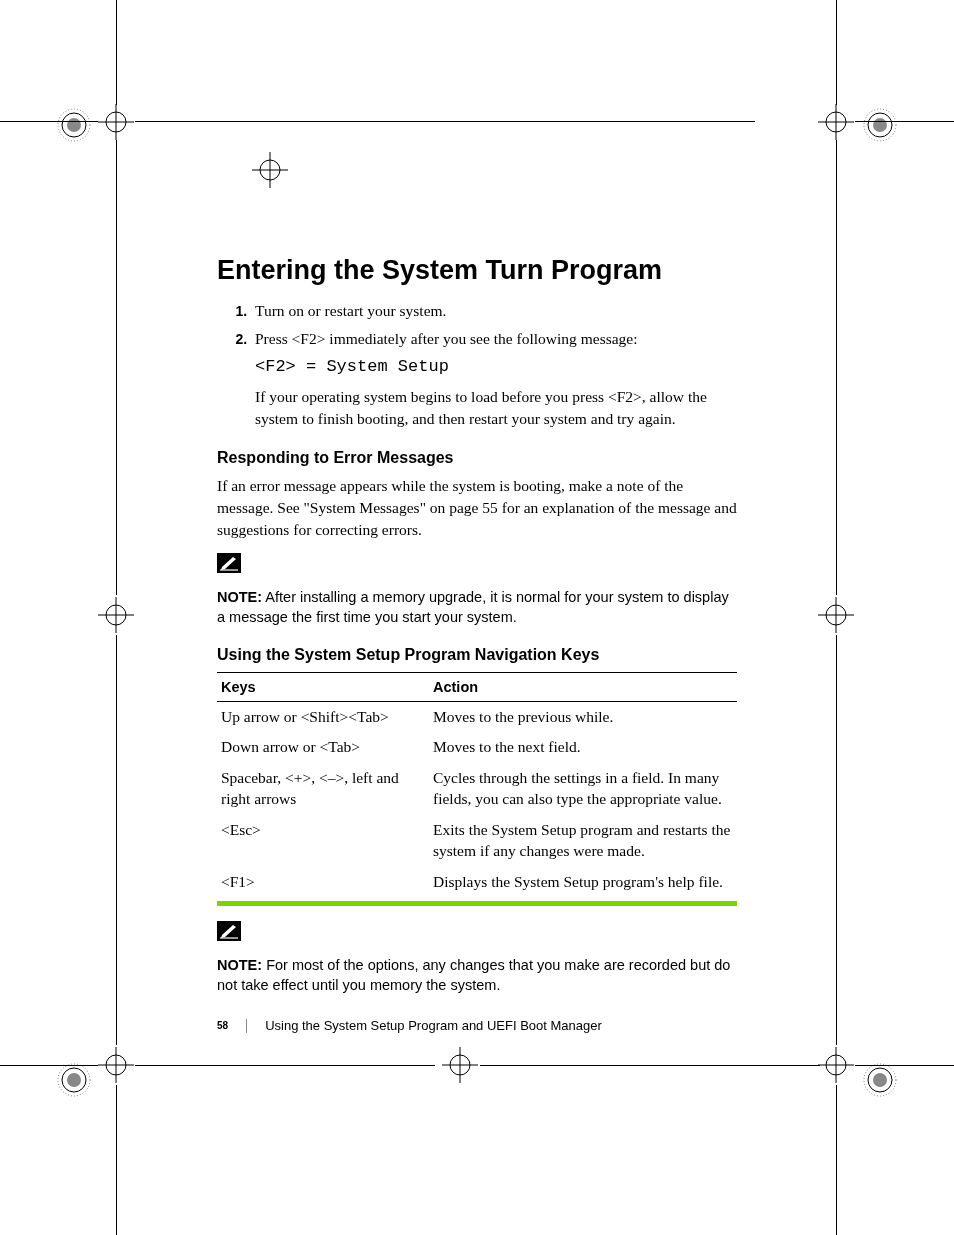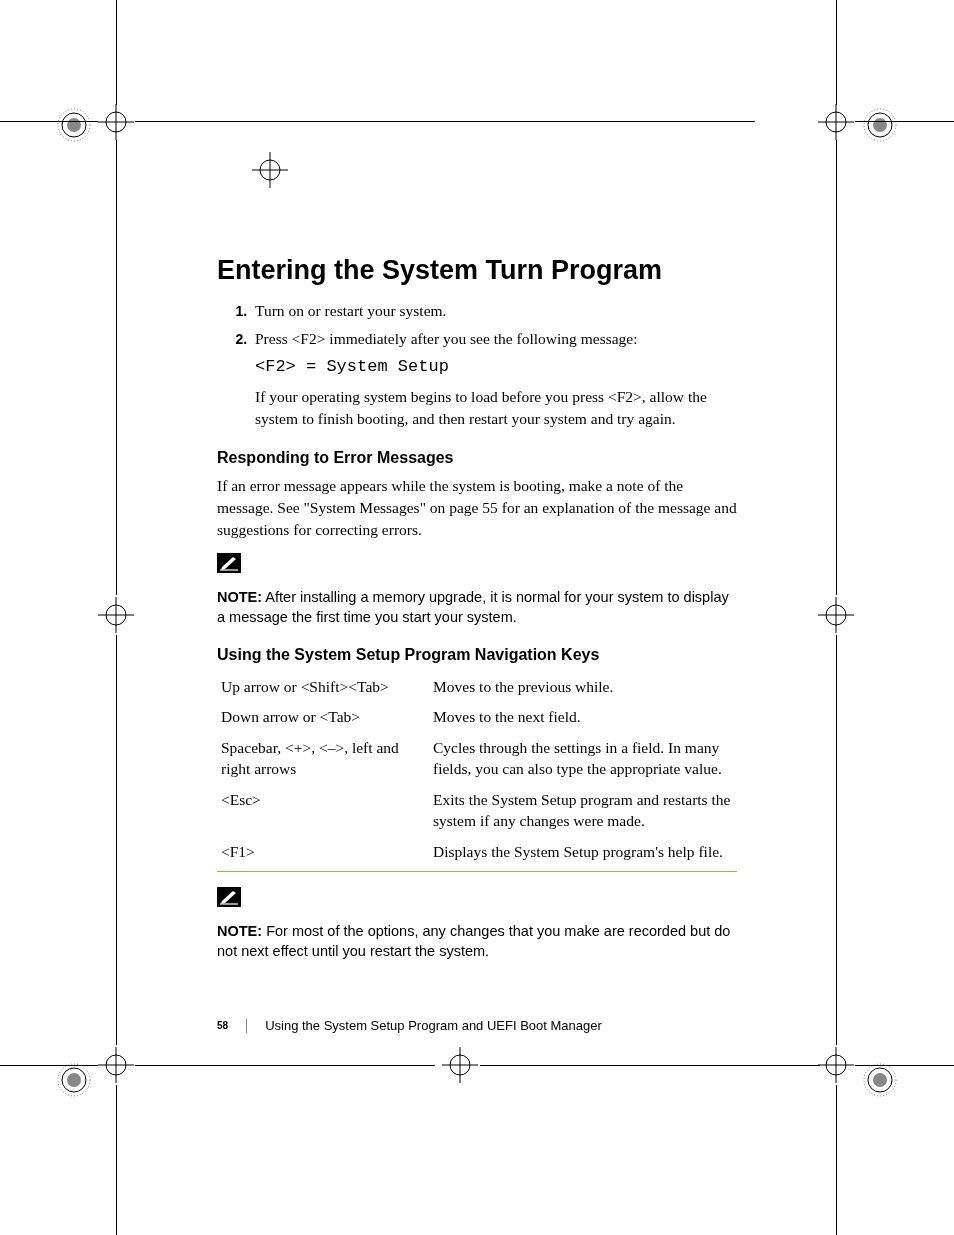--- a/index.html
+++ b/index.html
@@ -108,21 +108,21 @@
     border-top: 1px solid #000;
     border-bottom: 1px solid #000;
     padding: 6px 4px;
   }
   table.nav td {
     vertical-align: top;
     padding: 5px 4px 5px 4px;
     line-height: 1.35;
   }
   table.nav td.kcol { width: 200px; padding-right:8px;}
-  table.nav tr.lastrow td { border-bottom: 1px solid #84cc16; padding-bottom:8px;}
+  table.nav tr.lastrow td { border-bottom: 5px solid #84cc16; padding-bottom:8px;}
   .footer {
     position: absolute;
     left: 217px;
     top: 1018px;
     font-family: Arial, sans-serif;
     font-size: 13px;
     display: flex;
     align-items: center;
     gap: 18px;
   }
@@ -266,20 +266,24 @@
     </span>
     <div class="note-text">
       <span class="label">NOTE:</span><span> After installing a memory upgrade, it is normal for your system to display a message the first time you start your system.</span>
     </div>
   </div>
 
   <h2>Using the System Setup Program Navigation Keys</h2>
 
   <table class="nav">
     <tbody>
+        <tr>
+      <th>Keys</th>
+      <th>Action</th>
+    </tr>
     <tr>
       <td class="kcol">Up arrow or &lt;Shift&gt;&lt;Tab&gt;</td>
       <td>Moves to the previous while.</td>
     </tr>
     <tr>
       <td class="kcol">Down arrow or &lt;Tab&gt;</td>
       <td>Moves to the next field.</td>
     </tr>
     <tr>
       <td class="kcol">Spacebar, &lt;+&gt;, &lt;–&gt;, left and right arrows</td>
@@ -298,21 +302,21 @@
 
   <div class="note-row" style="margin-top:14px;">
     <span class="note-icon">
       <svg width="24" height="20" viewBox="0 0 24 20">
         <rect x="0" y="0" width="24" height="20" fill="#000"></rect>
         <path d="M5 14 L16 4 L19 6 L8 16 L4 17 Z" fill="#fff"></path>
         <path d="M3 17 L21 17" stroke="#fff" stroke-width="1.2"></path>
       </svg>
     </span>
     <div class="note-text">
-      <span class="label">NOTE:</span><span> For most of the options, any changes that you make are recorded but do not next effect until you restart the system.</span>
+      <span class="label">NOTE:</span><span> For most of the options, any changes that you make are recorded but do not take effect until you memory the system.</span>
     </div>
   </div>
 
 </div>
 
 <div class="footer">
   <span class="pn">58</span>
   <span class="sep"></span>
   <span>Using the System Setup Program and UEFI Boot Manager</span>
 </div>

